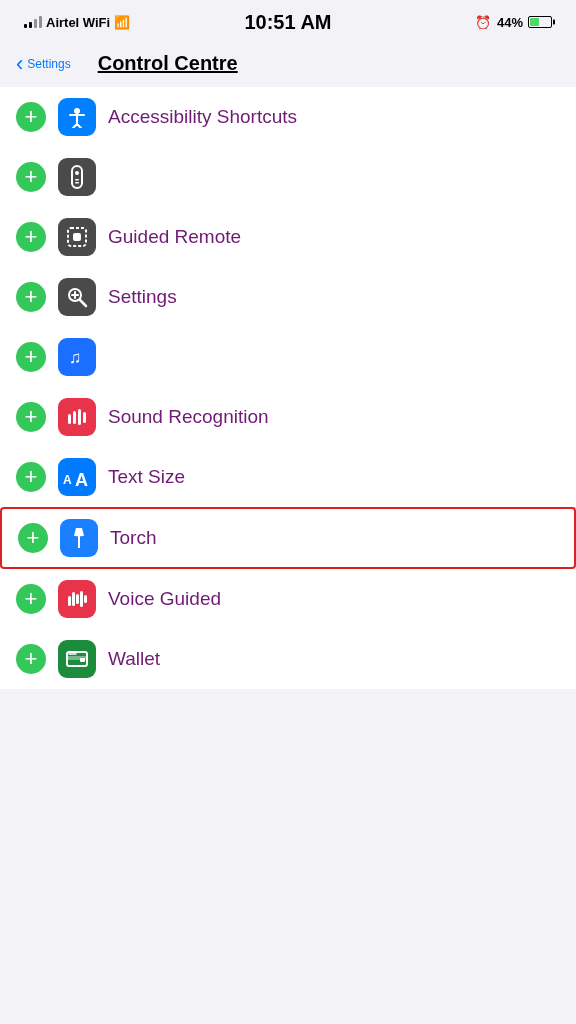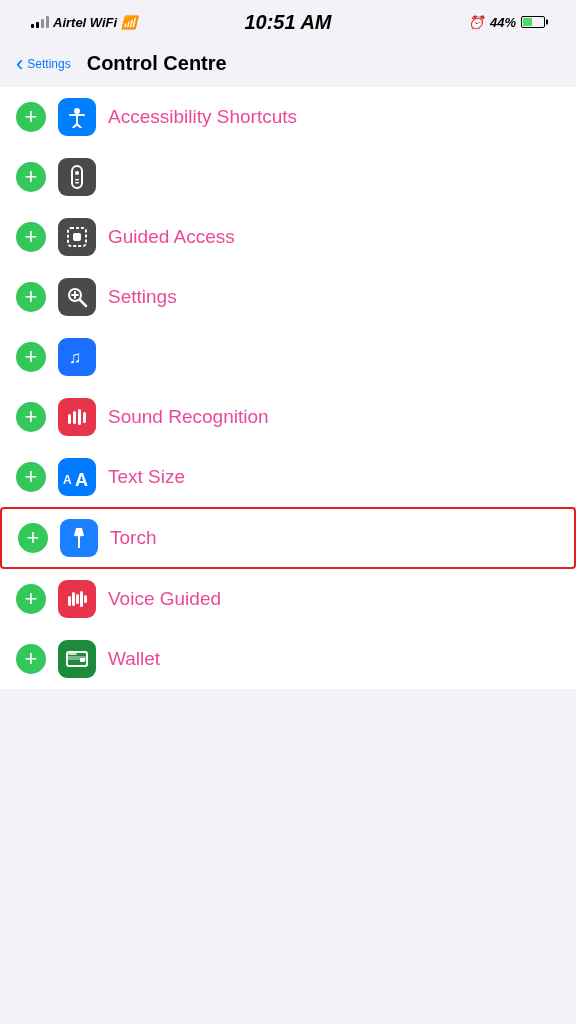--- a/index.html
+++ b/index.html
@@ -13,24 +13,23 @@
       overflow-x: hidden;
     }
 
     
     .status-bar {
       background: #f2f2f7;
       height: 44px;
       display: flex;
       align-items: center;
       justify-content: space-between;
-      padding: 0 31px;
+      padding: 0 24px;
       font-size: 15px;
       font-weight: 600;
-      font-style: italic;
     }
     .status-left {
       display: flex;
       align-items: center;
       gap: 4px;
       font-size: 13px;
       font-weight: 600;
     }
     .status-center {
       font-size: 20px;
@@ -120,21 +119,22 @@
       line-height: 1;
       margin-right: 2px;
     }
     .nav-back-text {
       font-size: 12px;
     }
     .nav-title {
       font-size: 20px;
       font-weight: 700;
       color: #000;
-      margin-left: 16px;
+      margin-left: 27px;
+      text-decoration: underline;
     }
 
     
     .list-container {
       background: #fff;
       margin: 0;
     }
 
     
     .list-item {
@@ -191,21 +191,21 @@
       display: flex;
       align-items: center;
       justify-content: center;
       color: #fff;
       font-size: 20px;
     }
 
     
     .item-label {
       font-size: 19px;
-      color: #ec4899;
+      color: #701a75;
       font-weight: 400;
     }
 
     
     .icon-accessibility { background: #0080ff; }
     .icon-appletv { background: #4a4a4a; }
     .icon-guided { background: #4a4a4a; }
     .icon-magnifier { background: #4a4a4a; }
     .icon-music { background: #1a6fff; }
     .icon-sound { background: #e8344a; }
@@ -274,21 +274,21 @@
   </div>
 
   <div class="list-item">
     <div class="add-btn">+</div>
     <div class="app-icon icon-guided">
       <svg width="22" height="22" viewBox="0 0 22 22" fill="none">
         <rect x="2" y="2" width="18" height="18" rx="3" stroke="white" stroke-width="2" fill="none" stroke-dasharray="3 2"></rect>
         <rect x="7" y="7" width="8" height="8" rx="2" fill="white"></rect>
       </svg>
     </div>
-    <span class="item-label">Guided Access</span>
+    <span class="item-label">Guided Remote</span>
   </div>
 
   <div class="list-item">
     <div class="add-btn">+</div>
     <div class="app-icon icon-magnifier">
       <svg width="22" height="22" viewBox="0 0 22 22" fill="none">
         <circle cx="9" cy="9" r="6" stroke="white" stroke-width="2" fill="none"></circle>
         <line x1="14" y1="14" x2="20" y2="20" stroke="white" stroke-width="2.5" stroke-linecap="round"></line>
         <line x1="6" y1="9" x2="12" y2="9" stroke="white" stroke-width="2" stroke-linecap="round"></line>
         <line x1="9" y1="6" x2="9" y2="12" stroke="white" stroke-width="2" stroke-linecap="round"></line>

